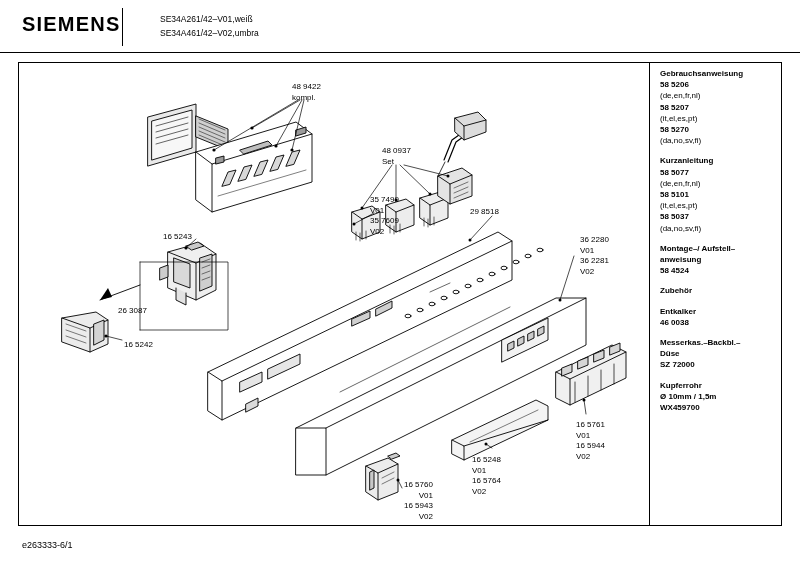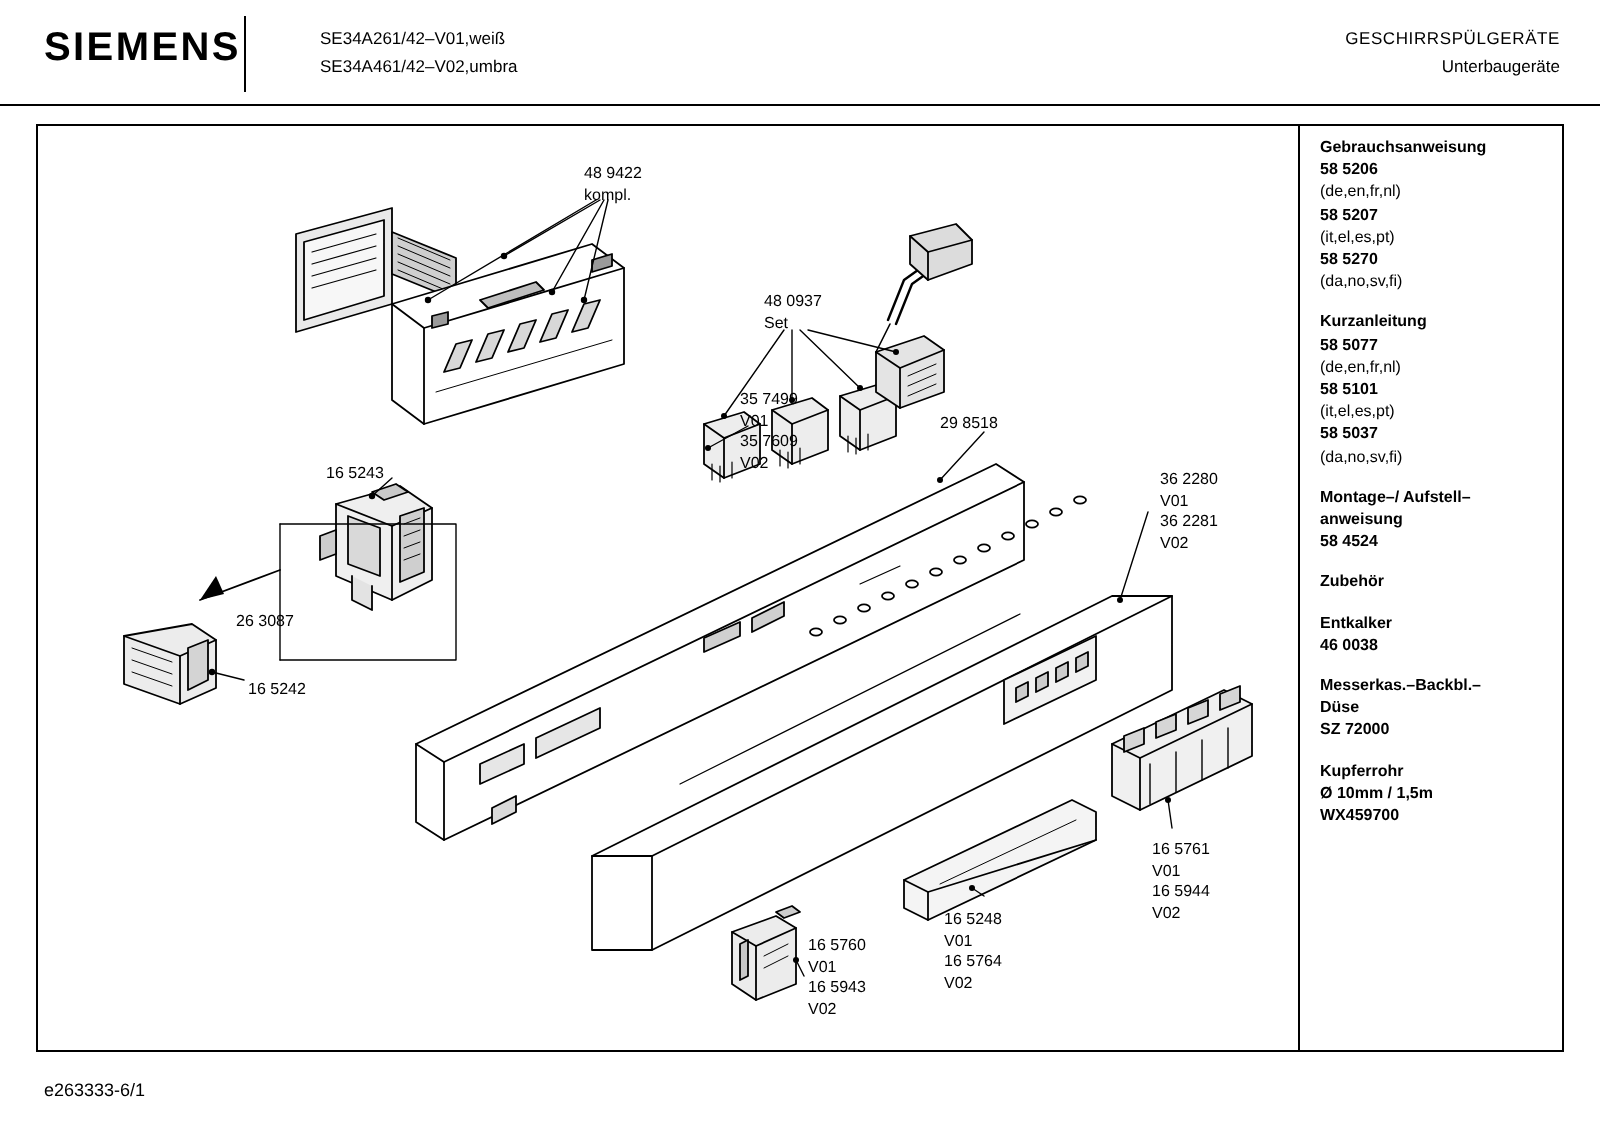--- a/index.html
+++ b/index.html
@@ -114,24 +114,20 @@
 <div class="page">
 
   <div class="brand">SIEMENS</div>
   <div class="header-vrule"></div>
 
   <div class="model-lines">
     <div>SE34A261/42–V01,weiß</div>
     <div>SE34A461/42–V02,umbra</div>
   </div>
 
-  <div class="header-right">
-    <div class="t1">GESCHIRRSPÜLGERÄTE</div>
-    <div>Unterbaugeräte</div>
-  </div>
 
   <div class="header-rule"></div>
 
   <div class="frame"></div>
   <div class="frame-divider"></div>
 
   <div class="parts-list">
     <div class="pl-group">
       <div class="pl-line pl-bold">Gebrauchsanweisung</div>
       <div class="pl-line pl-bold">58 5206</div>
@@ -398,20 +394,20 @@
   <div class="label" style="left:118px; top:306px;text-align:center;">26 3087</div>
   <div class="label" style="left:124px; top:340px;">16 5242</div>
   <div class="label" style="left:576px; top:420px;">16 5761
 V01
 16 5944
 V02</div>
   <div class="label" style="left:472px; top:455px;">16 5248
 V01
 16 5764
 V02</div>
-  <div class="label" style="left:404px; top:468px;">16 5760
+  <div class="label" style="left:404px; top:480px;text-align:right;">16 5760
 V01
 16 5943
 V02</div>
 
   <div class="footer">e263333-6/1</div>
 
 </div>
 
 </body></html>

